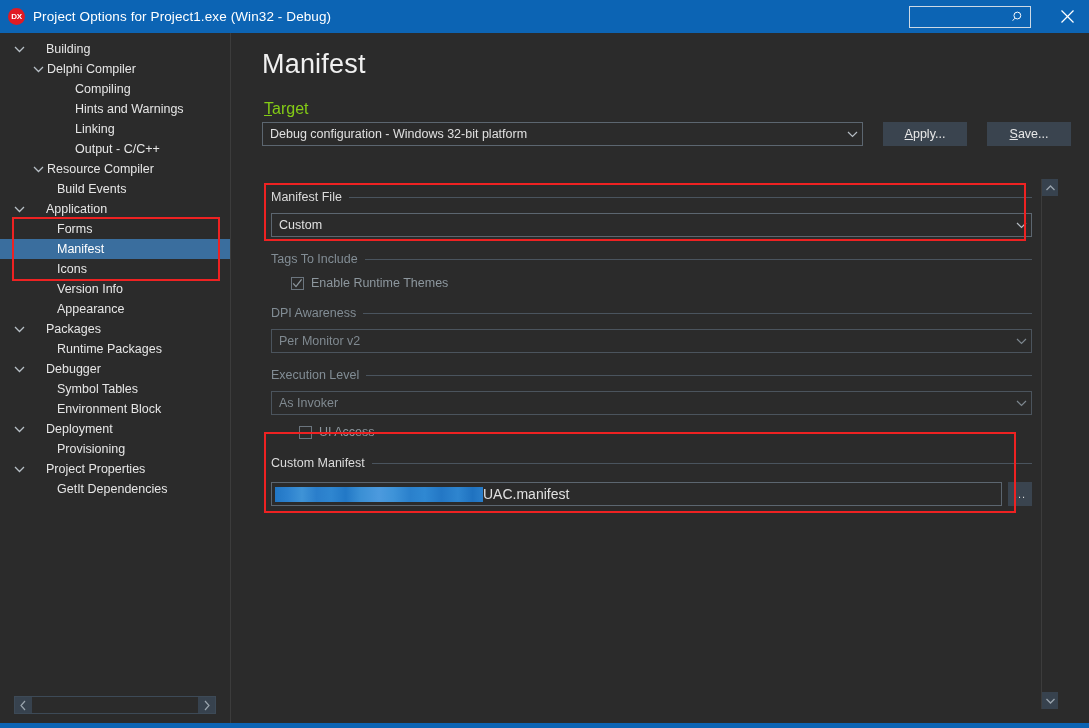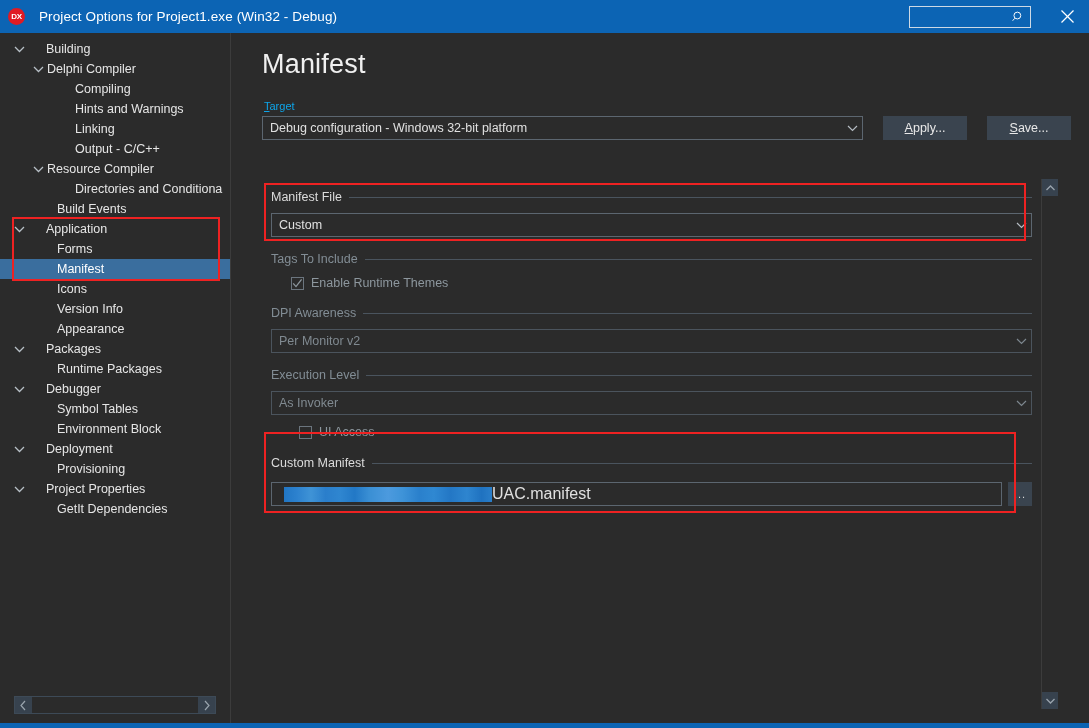--- a/index.html
+++ b/index.html
@@ -21,21 +21,20 @@
   }
 
   
   .titlebar {
     height: 33px;
     background: #0c64b4;
     display: flex; align-items: center;
     padding: 0 0 0 8px;
     flex: 0 0 auto;
     position: relative;
-    gap: 6px;
   }
   .dx-logo {
     width: 17px; height: 17px;
     border-radius: 50%;
     background: #e01b24;
     color: #fff;
     font-size: 8px; font-weight: bold;
     display: flex; align-items: center; justify-content: center;
     letter-spacing: -0.3px;
     flex: 0 0 auto;
@@ -152,22 +151,22 @@
     overflow: hidden;
   }
   .page-title {
     color: #f0f0f0;
     font-size: 27px;
     margin: 16px 0 0 0;
     font-weight: normal;
     letter-spacing: 0.2px;
   }
   .field-label {
-    color: #0ea5e9;
-    font-size: 11px;
+    color: #84cc16;
+    font-size: 16px;
     margin: 20px 0 4px 2px;
   }
   .field-label u { text-decoration: underline; }
 
   .target-row {
     display: flex; align-items: center; gap: 20px;
   }
   .combo {
     height: 24px;
     background: #2b2b2b;
@@ -240,23 +239,23 @@
   }
   .checkrow .clabel { color: #8d979e; font-size: 12.5px; }
 
   .path-row { display: flex; align-items: center; gap: 6px; }
   .path-field {
     flex: 1 1 auto;
     height: 24px;
     border: 1px solid #5c6670;
     background: #2b2b2b;
     color: #e0e0e0;
-    font-size: 16px;
-    display: flex; align-items: center;
-    padding-left: 12px;
+    font-size: 14px;
+    display: flex; align-items: center;
+    padding-left: 3px;
     position: relative;
     overflow: hidden;
   }
   .redaction {
     width: 208px; height: 15px;
     flex: 0 0 auto;
     background: linear-gradient(90deg,
        #2176c4 0%, #2c81ce 6%, #3f93d6 13%, #2a7ecb 20%,
        #2f86d0 27%, #2278c6 34%, #3a8fd4 41%, #4c9ade 50%,
        #3e93d8 57%, #2a80cc 65%, #2f88d2 72%, #2377c5 80%,
@@ -403,23 +402,20 @@
             <span class="tree-label">Output - C/C++</span>
           </div>
           <div class="tree-item lvl1">
             <span class="chev">
               <svg width="11" height="7" viewBox="0 0 11 7">
                 <polyline points="1,1 5.5,5.5 10,1" fill="none" stroke="#b8c0c7" stroke-width="1.25"></polyline>
               </svg>
             </span>
             <span class="tree-label">Resource Compiler</span>
           </div>
-          <div class="tree-item lvl2-noch">
-            <span class="tree-label">Directories and Conditiona</span>
-          </div>
           <div class="tree-item lvl1-noch">
             <span class="tree-label">Build Events</span>
           </div>
           <div class="tree-item lvl0">
             <span class="chev">
               <svg width="11" height="7" viewBox="0 0 11 7">
                 <polyline points="1,1 5.5,5.5 10,1" fill="none" stroke="#b8c0c7" stroke-width="1.25"></polyline>
               </svg>
             </span>
             <span class="tree-label">Application</span>

